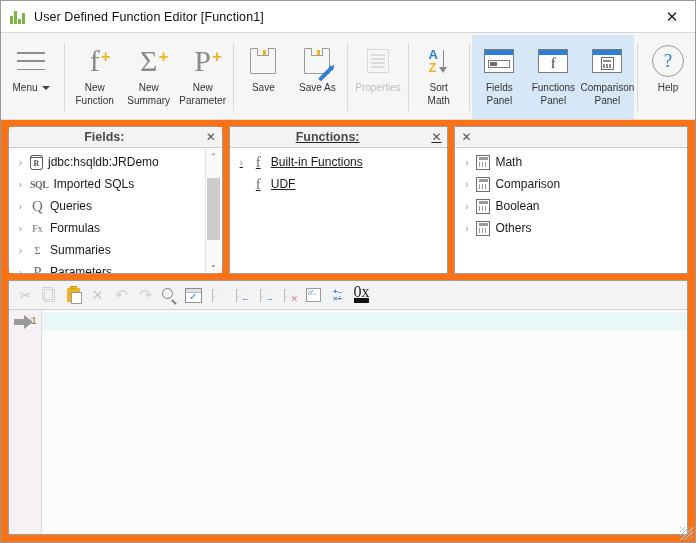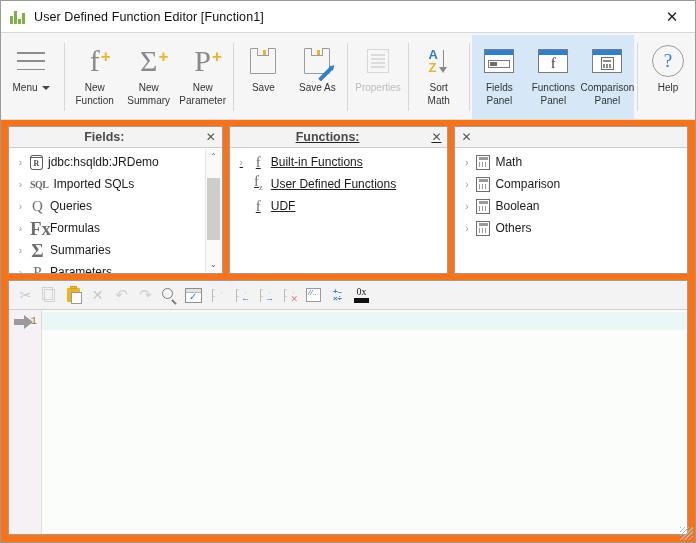--- a/index.html
+++ b/index.html
@@ -80,40 +80,40 @@
   .calcmini{width:13px;height:13px;border:1.3px solid #6e6e6e;box-sizing:border-box;background:#fff;padding:1.5px;}
   .calcmini i{display:block;height:2.5px;background:#8a8a8a;margin-bottom:1.5px;}
   .calcmini u{display:block;height:4px;background:repeating-linear-gradient(90deg,#8a8a8a 0 1.5px,transparent 1.5px 3px);}
   .helpq{width:30px;height:30px;border-radius:50%;border:1.6px solid #9b9b9b;display:flex;align-items:center;justify-content:center;font-size:19px;color:#2f7fd0;font-family:"Liberation Serif",serif;}
   
   .panels{display:flex;gap:6px;padding:6px 7px 0 7px;height:154px;box-sizing:border-box;}
   .panel{
     background:#ffffff;border:1px solid #9d9d9d;box-sizing:border-box;
     display:flex;flex-direction:column;position:relative;
   }
-  .panel.fields{width:217px;}
+  .panel.fields{width:217px;border-radius:8px;}
   .panel.functions{width:222px;text-decoration:underline;}
   .panel.operator{width:236px;}
   .panel-head{
     height:20px;min-height:20px;background:#f3f3f3;border-bottom:1px solid #cdcdcd;
     display:flex;align-items:center;padding:0 6px;position:relative;
   }
   .panel-title{flex:1;text-align:center;font-size:12.5px;font-weight:bold;color:#4a4a4a;padding-right:12px;}
   .panel-x{font-size:12px;color:#555;cursor:default;line-height:12px;}
   .panel-body{flex:1;overflow:hidden;position:relative;background:#fff;padding-top:3px;}
   .tree-row{height:22px;display:flex;align-items:center;padding-left:7px;gap:5px;font-size:12px;color:#1a1a1a;}
   .tw{width:9px;color:#9a9a9a;font-size:10px;display:inline-block;text-align:center;}
   .tw.hidden{visibility:hidden;}
   .db-ic{width:13px;height:15px;position:relative;}
   .db-ic .cyl{position:absolute;inset:0;border:1.4px solid #5d5d5d;border-radius:3px/4px;box-sizing:border-box;background:#fff;}
   .db-ic .cap{position:absolute;left:0;right:0;top:2.5px;height:1.3px;background:#5d5d5d;}
   .db-ic .r{position:absolute;left:0;right:0;top:4px;text-align:center;font-size:8px;font-weight:bold;color:#4a4a4a;line-height:9px;font-family:"Liberation Serif",serif;}
   .sqlic{font-size:10px;font-weight:bold;color:#6b6b6b;font-family:"Liberation Serif",serif;letter-spacing:-.5px;}
   .serific{font-family:"Liberation Serif",serif;font-size:15px;color:#6f6f6f;line-height:15px;width:15px;text-align:center;}
-  .serific.small{font-size:19px;font-weight:bold;}
+  .serific.small{font-size:10px;}
   .calc-ic{width:14px;height:15px;border:1.2px solid #6e6e6e;box-sizing:border-box;background:#fff;padding:1.5px 1.5px;}
   .calc-ic i{display:block;height:3px;background:#9a9a9a;margin-bottom:2px;}
   .calc-ic u{display:block;height:5px;background:repeating-linear-gradient(90deg,#9a9a9a 0 1.5px,transparent 1.5px 3px);}
   .vscroll{position:absolute;right:1px;top:1px;bottom:1px;width:15px;background:#fafafa;border-left:1px solid #e4e4e4;display:flex;flex-direction:column;align-items:center;}
   .vs-btn{height:15px;width:15px;display:flex;align-items:center;justify-content:center;font-size:8px;color:#5a5a5a;}
   .vs-track{flex:1;width:15px;position:relative;}
   .vs-thumb{position:absolute;left:1px;right:1px;top:14px;height:62px;background:#cdcdcd;}
   
   .edwrap{margin:6px 7px 7px 7px;flex:1;border:1px solid #9d9d9d;background:#fff;display:flex;flex-direction:column;min-height:0;}
   .edtools{height:28px;min-height:28px;background:#f3f3f3;border-bottom:1px solid #cfcfcf;display:flex;align-items:center;padding:0 7px;gap:5px;}
@@ -134,21 +134,21 @@
   .checkbox-ic .ck{position:absolute;left:3px;top:3px;font-size:10px;color:#2f7fd0;line-height:10px;}
   .flag{width:15px;height:15px;position:relative;}
   .flag .pole{position:absolute;left:2px;top:1px;width:1.4px;height:13px;background:#b9b9b9;}
   .flag .tri2{position:absolute;left:3.4px;top:1.5px;width:9px;height:8px;border:1.3px solid #b9b9b9;border-left:0;box-sizing:border-box;clip-path:polygon(0 0,100% 50%,0 100%);}
   .mini-arrow{position:absolute;bottom:0;right:-1px;font-size:9px;color:#2f7fd0;line-height:9px;}
   .mini-x{position:absolute;bottom:-1px;right:-1px;font-size:9px;color:#e2817f;line-height:9px;}
   .slashbox{width:15px;height:14px;border:1.2px solid #9a9a9a;box-sizing:border-box;background:#fff;overflow:hidden;position:relative;}
   .slashbox:before{content:"//..";position:absolute;left:1px;top:-1px;font-size:8px;color:#2f7fd0;font-style:italic;}
   .mathop{display:flex;flex-direction:column;font-size:8px;color:#2f7fd0;line-height:7px;font-weight:bold;}
   .ox{display:flex;flex-direction:column;align-items:center;}
-  .ox span{font-size:10px;color:#222;line-height:10px;font-family:"Liberation Serif",serif;}
+  .ox span{font-size:16px;color:#222;line-height:10px;font-family:"Liberation Serif",serif;}
   .ox i{display:block;width:15px;height:5px;background:#111;margin-top:1px;}
   
   .codearea{flex:1;display:flex;min-height:0;background:#fbfdfb;position:relative;}
   .gutter{width:33px;background:#f5f1f5;border-right:1px solid #dcdcdc;padding-top:2px;box-sizing:border-box;}
   .gut-line{height:18px;display:flex;align-items:center;justify-content:flex-end;padding-right:4px;font-size:11px;color:#8a7a2a;font-family:"Liberation Mono",monospace;}
   .codebody{flex:1;padding-top:2px;}
   .code-line{height:18px;display:flex;align-items:center;background:#e9f7f7;}
   .cursor-arrow{margin-left:-28px;width:22px;height:13px;position:relative;}
   .cursor-arrow:before{content:"";position:absolute;left:0;top:4px;width:11px;height:6px;background:#9a9a9a;}
   .cursor-arrow:after{content:"";position:absolute;left:10px;top:0;border-left:9px solid #9a9a9a;border-top:7px solid transparent;border-bottom:7px solid transparent;}
@@ -392,25 +392,20 @@
         <div class="panel-x">✕</div>
       </div>
       <div class="panel-body">
         <div class="tree-row">
           <span class="tw">›</span>
           <span class="serific">f</span>
           <span>Built-in Functions</span>
         </div>
         <div class="tree-row">
           <span class="tw hidden"></span>
-          <span class="serific">f<sub style="font-size:8px">z</sub></span>
-          <span>User Defined Functions</span>
-        </div>
-        <div class="tree-row">
-          <span class="tw hidden"></span>
           <span class="serific">f</span>
           <span>UDF</span>
         </div>
       </div>
     </div>
 
     <div class="panel operator">
       <div class="panel-head">
         <div class="panel-x">✕</div>
       </div>

